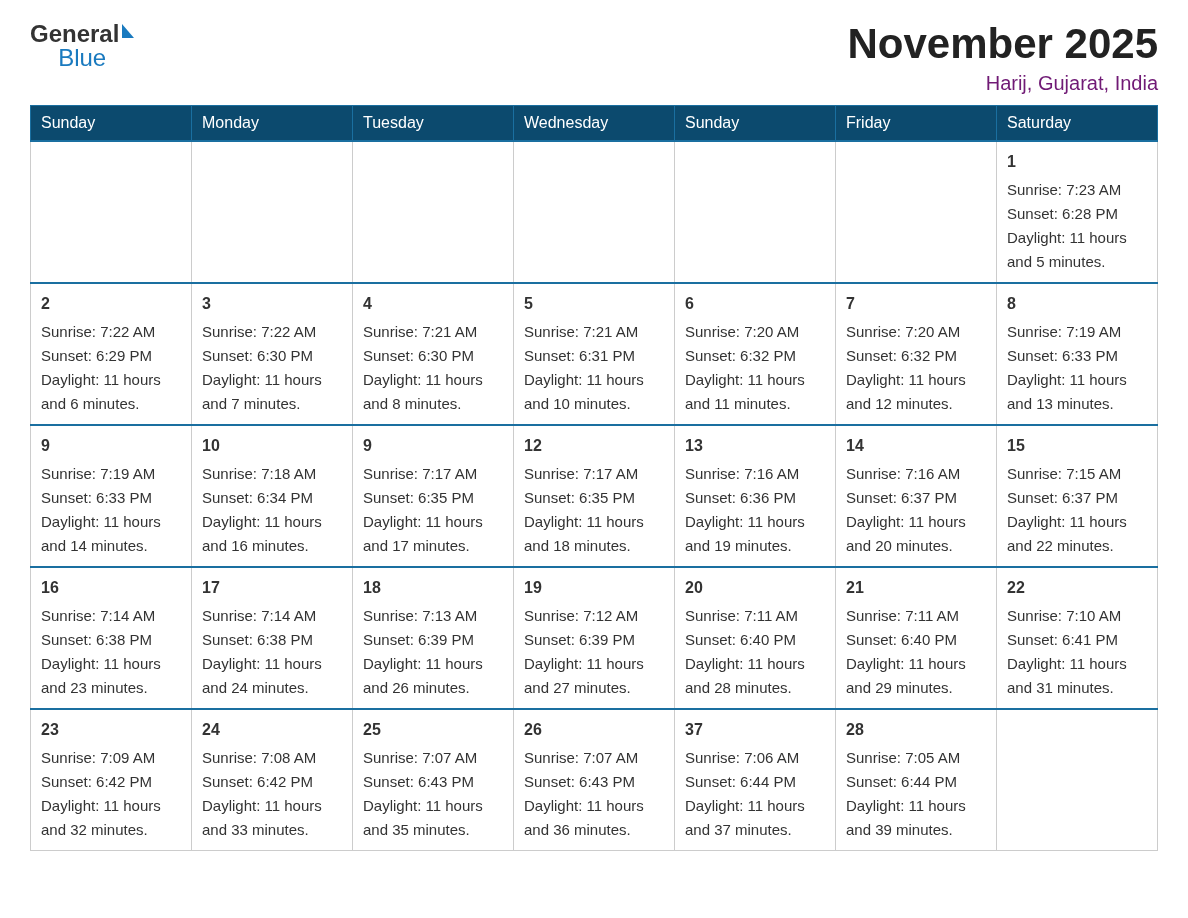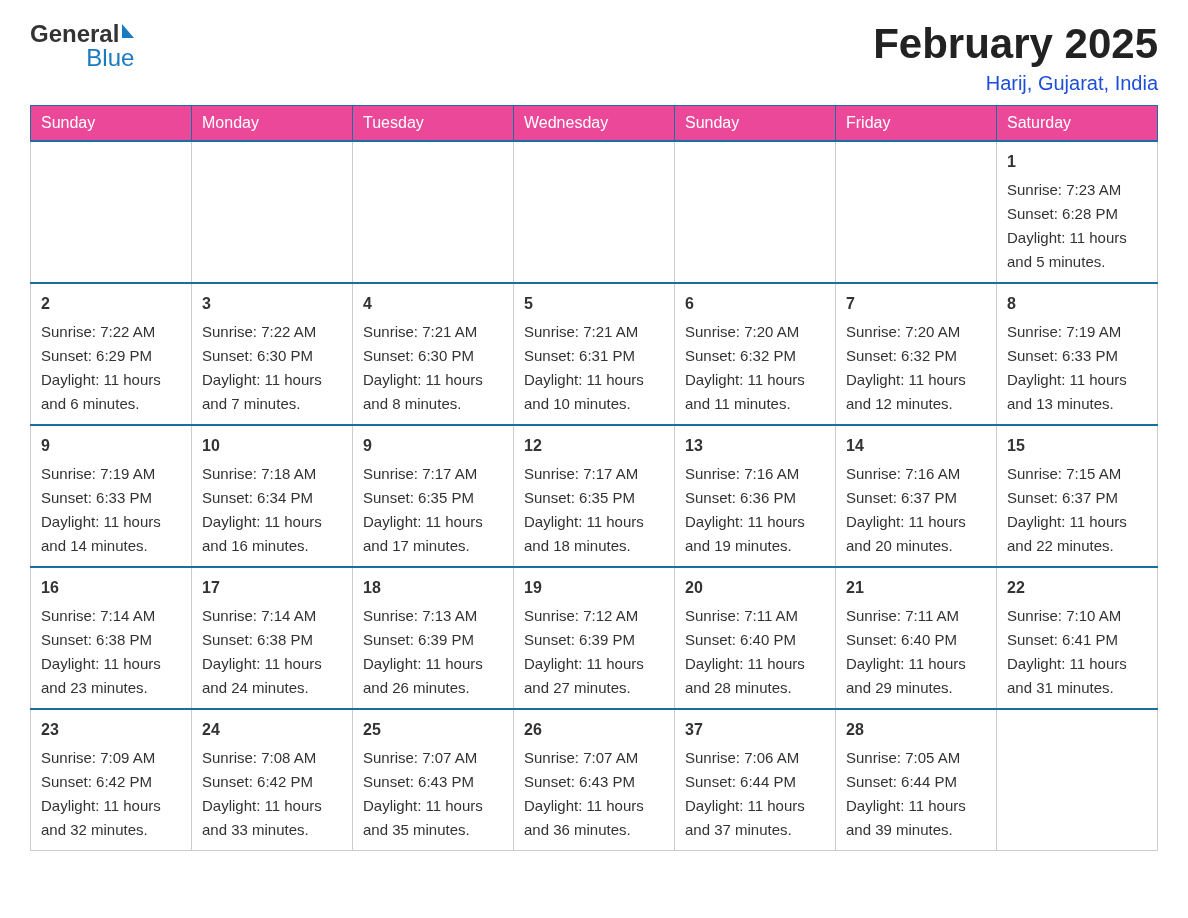--- a/index.html
+++ b/index.html
@@ -11,42 +11,42 @@
     }
     .header {
       display: flex;
       justify-content: space-between;
       align-items: flex-start;
       margin-bottom: 10px;
     }
     .logo {
       display: flex;
       flex-direction: column;
-      align-items: flex-end;
+      align-items: center;
     }
     .title-block {
       text-align: right;
     }
     .month-title {
       font-size: 42px;
       font-weight: bold;
       color: #222;
     }
     .location {
       font-size: 20px;
-      color: #1d4ed8;
+      color: #701a75;
       margin-top: 4px;
     }
     .calendar {
       width: 100%;
       border-collapse: collapse;
       margin-top: 10px;
     }
     .calendar thead tr th {
-      background-color: #ec4899;
+      background-color: #0c4a6e;
       color: #fff;
       padding: 8px 10px;
       text-align: left;
       font-size: 16px;
       font-weight: normal;
       border: 1px solid #1a6fa0;
     }
     .calendar tbody tr td {
       vertical-align: top;
       padding: 8px 10px;
@@ -105,21 +105,21 @@
 
 <div class="header">
   <div class="logo">
     <div class="logo-row">
       <span class="logo-text-general">General</span>
       <span class="logo-arrow"></span>
     </div>
     <span class="logo-text-blue">Blue</span>
   </div>
   <div class="title-block">
-    <div class="month-title">February 2025</div>
+    <div class="month-title">November 2025</div>
     <div class="location">Harij, Gujarat, India</div>
   </div>
 </div>
 
 <table class="calendar">
   <thead>
     <tr>
     <th>Sunday</th>
         <th>Monday</th>
         <th>Tuesday</th>

